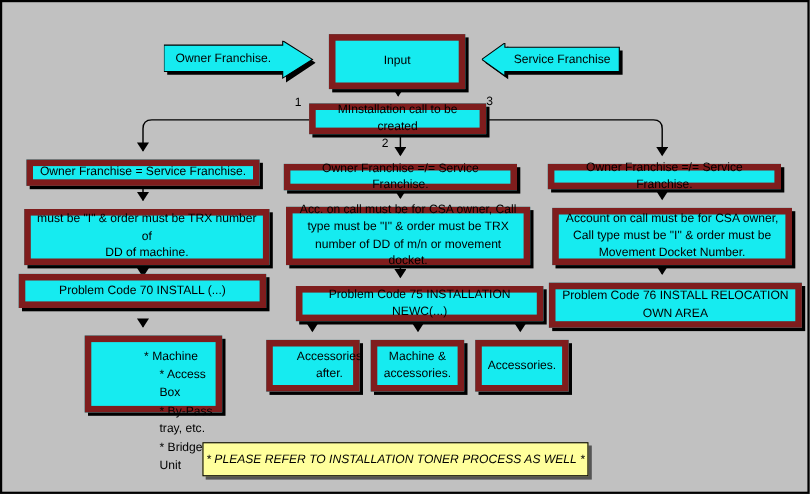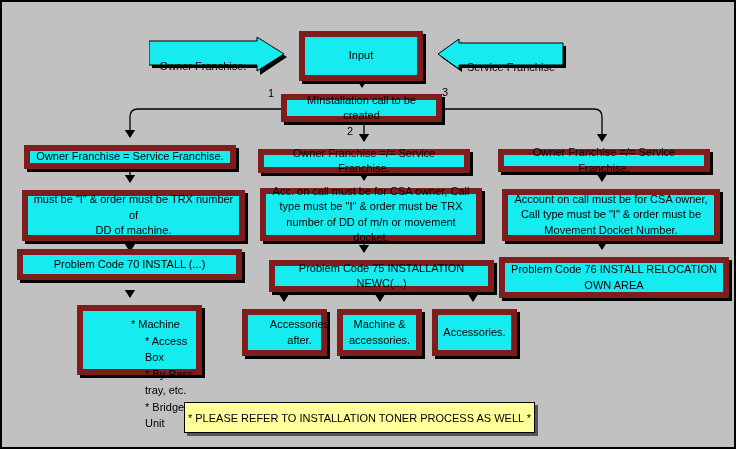--- a/index.html
+++ b/index.html
@@ -49,21 +49,20 @@
     display:flex;align-items:center;justify-content:center;
     text-align:center;box-sizing:border-box;
   }
   .blockarrow{position:absolute;z-index:2;}
   .blockarrow svg{display:block;}
   .blockarrow .shadow{fill:#000;}
   .blockarrow .body{fill:var(--box);stroke:#000;stroke-width:1;}
   .blockarrow .arrow-label{
     position:absolute;display:flex;align-items:center;justify-content:center;
     text-align:center;
-    margin-top:13px;
   }
   .num-label{position:absolute;z-index:0;font-size:11px;}
   .z-top{z-index:3;}
 </style>
 </head>
 <body>
 
 <div class="canvas">
 
   <svg class="connectors" width="736" height="449" viewBox="0 0 736 449">
@@ -176,17 +175,17 @@
       <span class="ln">Movement Docket Number.</span>
     </span>
   </div>
   <div class="box" style="left:497px;top:255px;width:230px;height:41px;">
     <span>
       <span class="ln">Problem Code 76 INSTALL RELOCATION</span>
       <span class="ln">OWN AREA</span>
     </span>
   </div>
 
-  <div class="note-box" style="left:182px;top:400px;width:351px;height:31px;">
+  <div class="note-box" style="left:182px;top:400px;width:351px;height:31px;font-style:italic;">
     <span>* PLEASE REFER TO INSTALLATION TONER PROCESS AS WELL *</span>
   </div>
 
 </div>
 
 </body></html>

